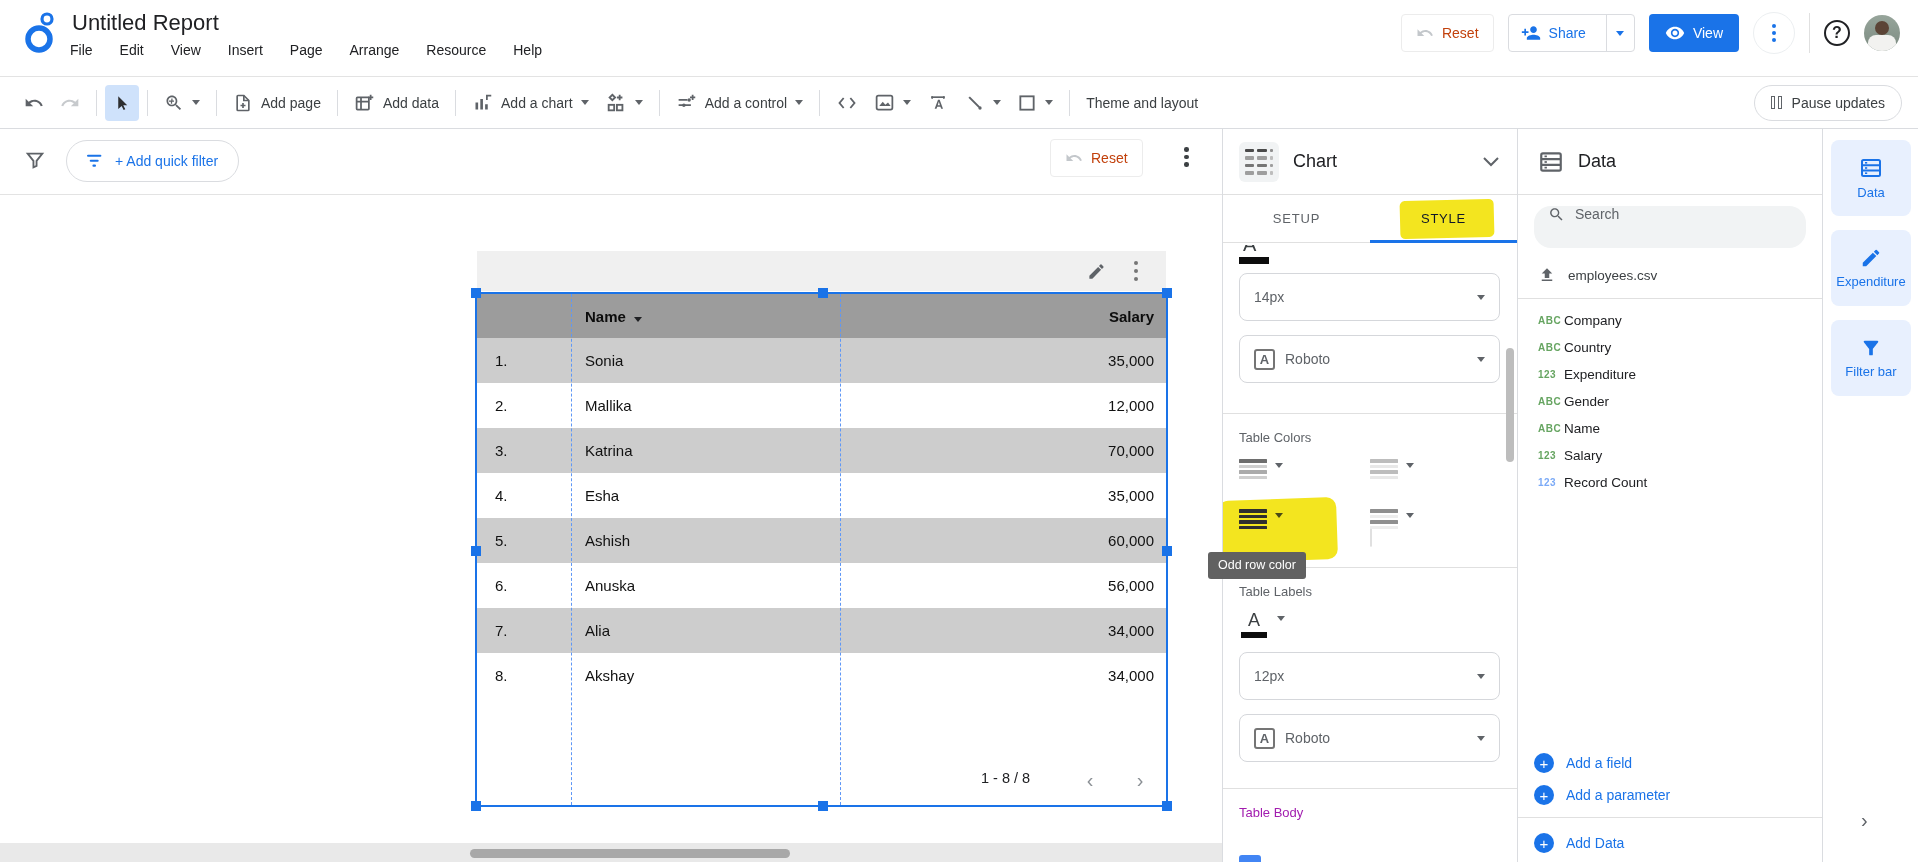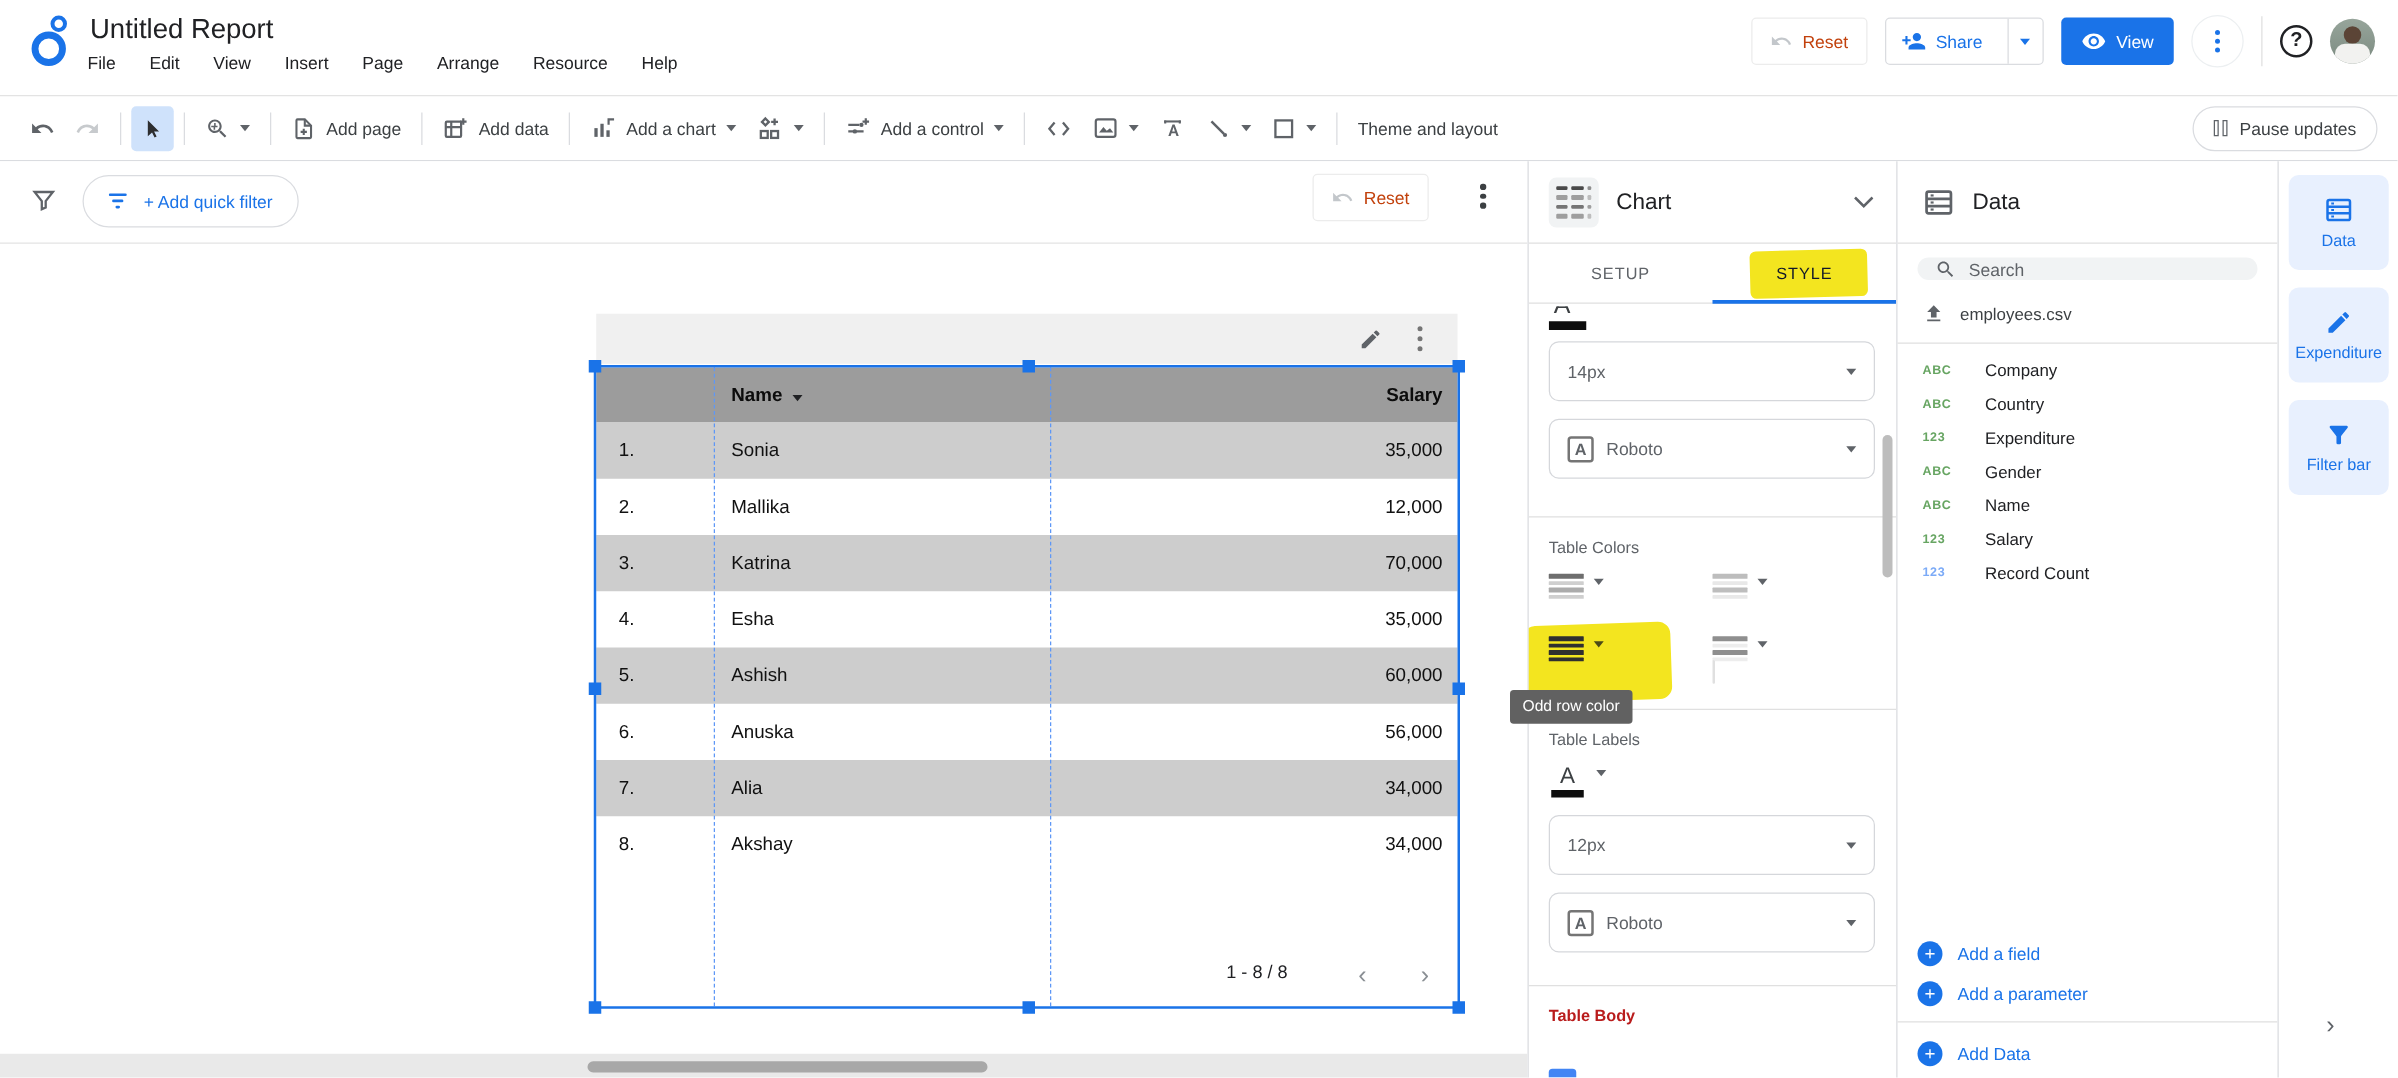--- a/index.html
+++ b/index.html
@@ -123,25 +123,25 @@
   .a-control { display:flex; align-items:flex-start; gap:10px; margin:12px 0 0 18px; }
   .a-control .a-wrap { display:flex; flex-direction:column; align-items:center; }
   .a-control .a { font-size:18px; font-weight:500; color:#3c4043; line-height:18px; }
   .a-control .bar { width:26px; height:6px; background:#0d0d0d; margin-top:3px; }
   .cut-blue { position:absolute; left:16px; bottom:0; width:22px; height:7px; background:#4285f4; border-radius:3px 3px 0 0; }
   .vscroll { position:absolute; right:3px; top:219px; width:8px; height:114px; background:#bdbdbd; border-radius:4px; }
   .tooltip { position:absolute; left:1208px; top:552px; height:27px; line-height:27px; background:#616161;
     color:#fff; font-size:12.5px; font-weight:500; padding:0 10px; border-radius:3px; z-index:60; }
 
   
-  .search-pill { margin:11px 16px 0 16px; height:18px; background:#f1f3f4; border-radius:17px;
-    display:flex; align-items:flex-end; gap:10px; padding:0 14px; color:#5f6368; font-size:14px; }
+  .search-pill { margin:11px 16px 0 16px; height:42px; background:#f1f3f4; border-radius:17px;
+    display:flex; align-items:flex-start; gap:10px; padding:0 14px; color:#5f6368; font-size:14px; }
   .source-row { display:flex; align-items:center; gap:12px; margin:18px 0 14px 20px; font-size:13.5px; color:#3c4043; }
   .field-divider { height:1px; background:#e0e0e0; }
-  .field-row { display:flex; align-items:center; gap:24px; height:27px; padding-left:20px; }
+  .field-row { display:flex; align-items:center; gap:0; height:27px; padding-left:20px; }
   .badge { width:26px; font-size:10px; font-weight:bold; letter-spacing:.5px; }
   .badge.green { color:#67a562; }
   .badge.blue { color:#7baaf7; }
   .field-name { font-size:13.5px; color:#202124; }
   .add-links { position:absolute; left:0; bottom:0; width:100%; }
   .add-link { display:flex; align-items:center; gap:12px; padding-left:16px; height:32px;
     color:#1a73e8; font-size:14px; font-weight:500; }
   .plus-circle { width:20px; height:20px; border-radius:50%; background:#1a73e8; color:#fff;
     display:flex; align-items:center; justify-content:center; font-size:15px; line-height:1; }
 
@@ -581,21 +581,21 @@
       <span>12px</span>
         <span class="caret"></span>
     </div>
     <div class="select" style="margin-top:14px">
       <span class="font-box">A</span>
       <span>Roboto</span>
         <span class="caret"></span>
     </div>
 
     <div class="sec-divider" style="margin-top:26px"></div>
-    <div class="sec-label" style="font-weight:bold;color:#b91c1c">Table Body</div>
+    <div class="sec-label" style="font-weight:normal;color:#a21caf">Table Body</div>
 
     <span class="cut-blue"></span>
     <span class="vscroll"></span>
   </aside>
 
   <aside class="data-panel">
     <div class="panel-head">
       <span style="margin-left:20px">
         <svg width="26" height="26" viewBox="0 0 24 24" fill="none" stroke="#5f6368" stroke-width="2">
           <rect x="3" y="4" width="18" height="16" rx="1.5"></rect>

